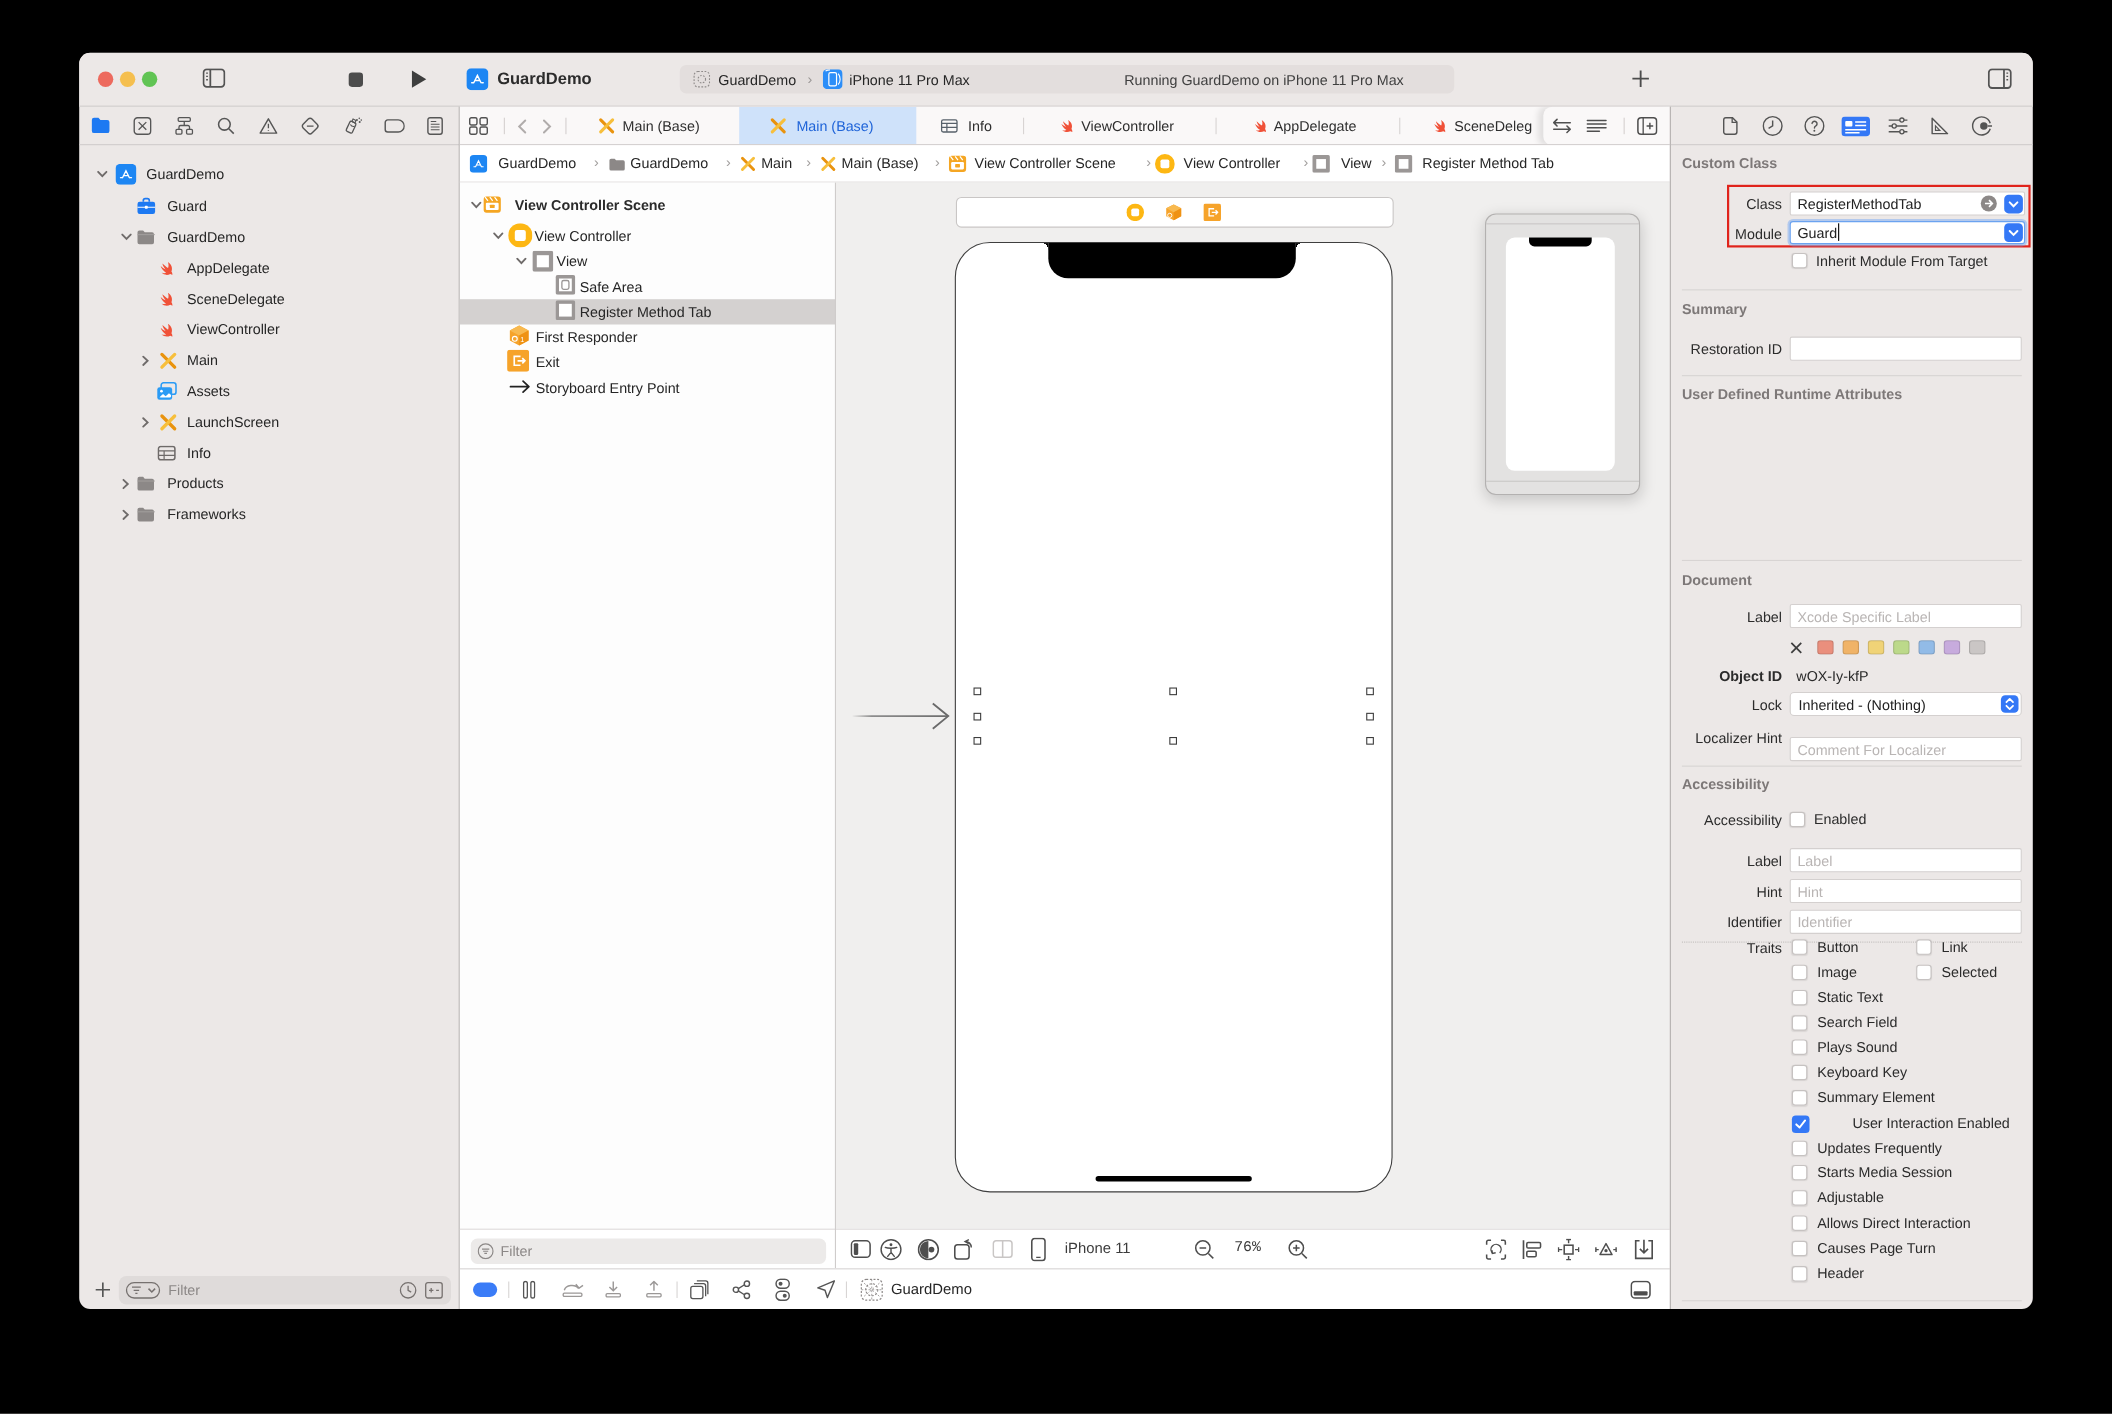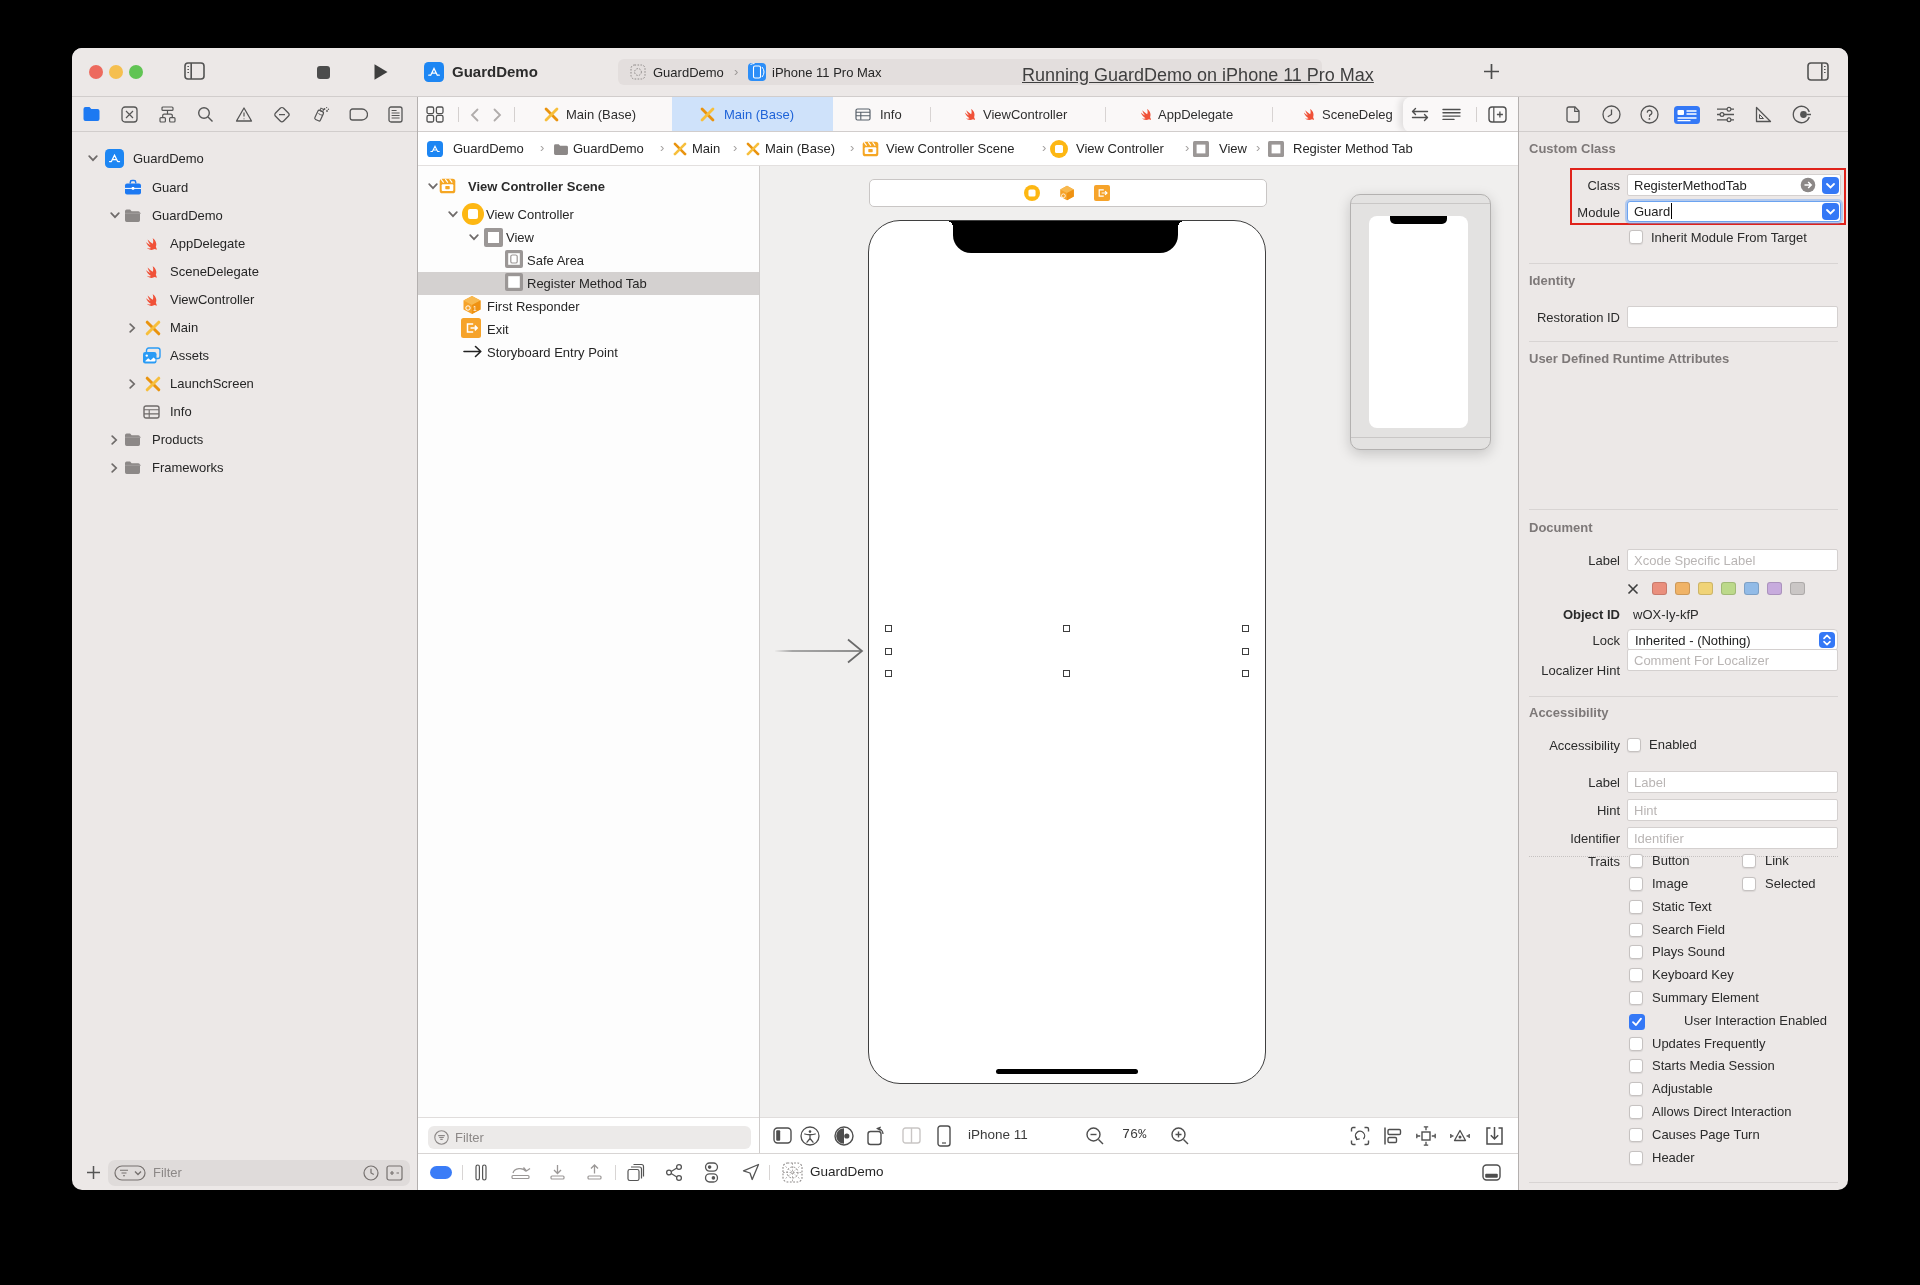--- a/index.html
+++ b/index.html
@@ -52,21 +52,21 @@
       <circle cx="8" cy="8" r="3.4" fill="none" stroke="#8e8a89" stroke-width="1" stroke-dasharray="1.5 1.3"></circle>
     </svg>
   <div class="abs lbl" style="left:581px;top:17px;">GuardDemo</div>
   <div class="abs" style="left:662px;top:16px;color:#9b9796;font-size:13px;">›</div>
   <svg class="abs" style="left:676px;top:15px" width="18" height="18" viewBox="0 0 18 18">
       <rect width="18" height="18" rx="4" fill="#2c8ef8"></rect>
       <rect x="5.5" y="3" width="7" height="12" rx="1.5" fill="none" stroke="#fff" stroke-width="1.1"></rect>
       <path d="M14 4 a8 8 0 0 1 0 10 M2.5 1.5 a 11 11 0 0 1 4 -1" stroke="#fff" stroke-width="1" fill="none"></path>
     </svg>
   <div class="abs lbl" style="left:700px;top:17px;">iPhone 11 Pro Max</div>
-  <div class="abs" style="left:950px;top:17px;font-size:18px;color:#3f3f3f;text-decoration:underline;">Running GuardDemo on iPhone 11 Pro Max</div>
+  <div class="abs" style="left:950px;top:17px;font-size:13px;color:#3f3f3f;">Running GuardDemo on iPhone 11 Pro Max</div>
 
   <svg class="abs" style="left:1411px;top:15px" width="17" height="17" viewBox="0 0 17 17">
       <path d="M8.5 1 V16 M1 8.5 H16" stroke="#4c4c4c" stroke-width="1.7"></path>
     </svg>
   <svg class="abs" style="left:1735px;top:14px" width="22" height="19" viewBox="0 0 22 19">
       <rect x="1" y="1" width="20" height="17" rx="3" fill="none" stroke="#535353" stroke-width="1.6"></rect>
       <line x1="14.8" y1="1" x2="14.8" y2="18" stroke="#535353" stroke-width="1.6"></line>
       <line x1="17" y1="4.5" x2="18.6" y2="4.5" stroke="#535353" stroke-width="1.2"></line>
       <line x1="17" y1="7.5" x2="18.6" y2="7.5" stroke="#535353" stroke-width="1.2"></line>
       <line x1="17" y1="10.5" x2="18.6" y2="10.5" stroke="#535353" stroke-width="1.2"></line>
@@ -630,21 +630,21 @@
         <span style="position:absolute;left:43px;top:1px;width:1px;height:16px;background:#000;"></span>
       </div>
     <div class="abs ddbtn" style="left:303px;top:71px;">
         <svg width="17" height="17" viewBox="0 0 17 17">
           <path d="M5 7 L8.5 10.5 L12 7" stroke="#fff" stroke-width="1.8" fill="none" stroke-linecap="round"></path>
         </svg>
       </div>
     <div class="cb" style="left:110px;top:98px;"></div>
     <div class="cbl" style="left:132px;top:98px;">Inherit Module From Target</div>
     <div class="isep" style="top:131px;"></div>
-    <div class="hdr" style="left:10px;top:141px;">Identity</div>
+    <div class="hdr" style="left:10px;top:141px;">Summary</div>
     <div class="rlab" style="left:11px;top:178px;width:90px;">Restoration ID</div>
     <div class="fld" style="left:108px;top:174px;width:211px;height:22px;"></div>
     <div class="isep" style="top:209px;"></div>
     <div class="hdr" style="left:10px;top:219px;">User Defined Runtime Attributes</div>
     <div class="isep" style="top:377px;"></div>
     <div class="hdr" style="left:10px;top:388px;">Document</div>
     <div class="rlab" style="left:11px;top:421px;width:90px;">Label</div>
     <div class="fld ph" style="left:108px;top:417px;width:211px;height:22px;">
         <span style="position:absolute;left:6px;top:3px;">Xcode Specific Label</span>
       </div>
@@ -663,21 +663,21 @@
     <div class="rlab" style="left:11px;top:501px;width:90px;">Lock</div>
     <div class="fld" style="left:108px;top:497px;width:211px;height:22px;border-radius:4px;">
         <span style="position:absolute;left:7px;top:3px;">Inherited - (Nothing)</span>
         <div style="position:absolute;right:2px;top:2px;width:16px;height:16px;background:#3478f6;border-radius:4px;">
           <svg width="16" height="16" viewBox="0 0 16 16">
             <path d="M5 6.4 L8 3.4 L11 6.4 M5 9.6 L8 12.6 L11 9.6" stroke="#fff" stroke-width="1.6" fill="none" stroke-linecap="round" stroke-linejoin="round"></path>
           </svg>
         </div>
       </div>
     <div class="rlab" style="left:11px;top:531px;width:90px;">Localizer Hint</div>
-    <div class="fld ph" style="left:108px;top:517px;width:211px;height:22px;">
+    <div class="fld ph" style="left:108px;top:538px;width:211px;height:22px;">
         <span style="position:absolute;left:6px;top:3px;">Comment For Localizer</span>
       </div>
     <div class="isep" style="top:564px;"></div>
     <div class="hdr" style="left:10px;top:573px;">Accessibility</div>
     <div class="rlab" style="left:11px;top:606px;width:90px;">Accessibility</div>
     <div class="cb" style="left:108px;top:606px;"></div>
     <div class="cbl" style="left:130px;top:605px;">Enabled</div>
     <div class="rlab" style="left:11px;top:643px;width:90px;">Label</div>
     <div class="fld ph" style="left:108px;top:639px;width:211px;height:22px;">
         <span style="position:absolute;left:6px;top:3px;">Label</span>

